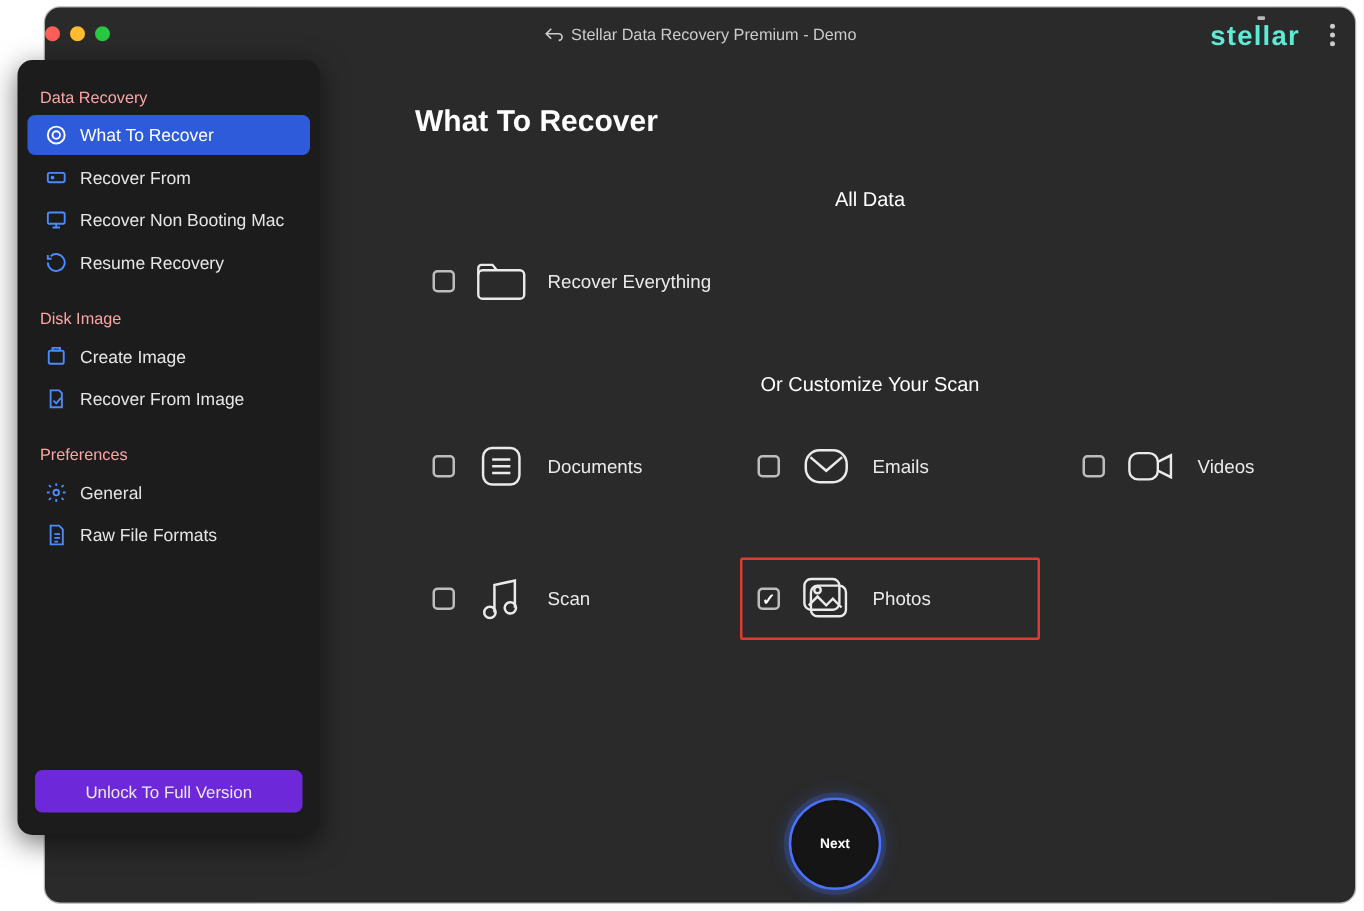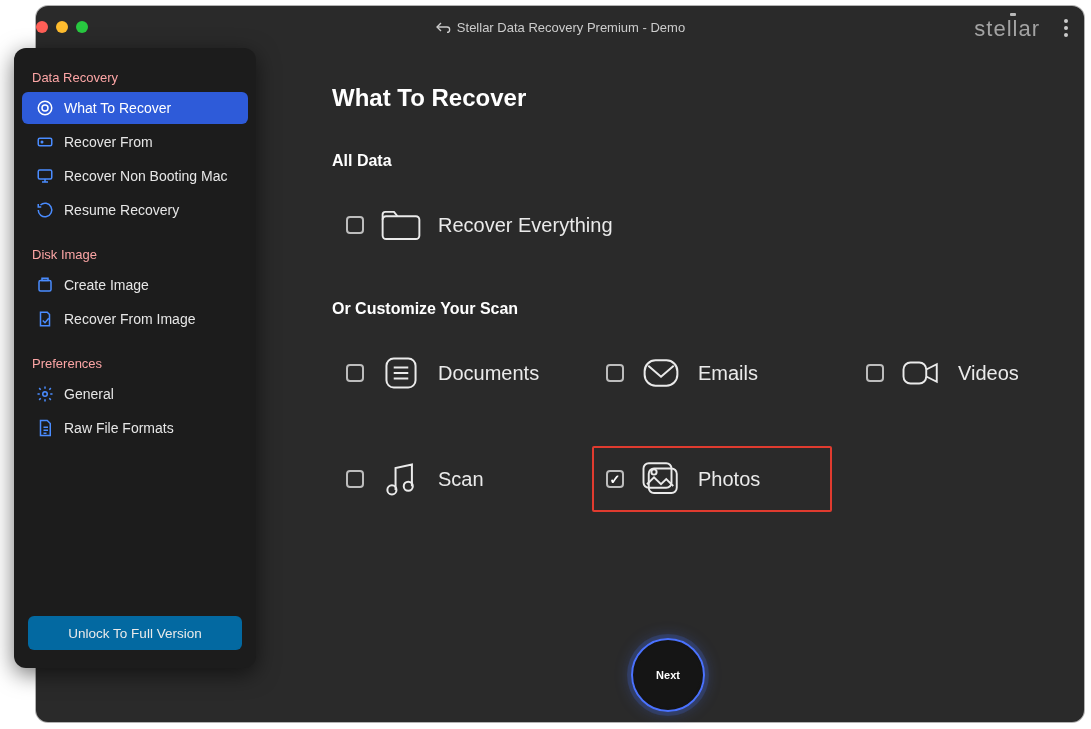--- a/index.html
+++ b/index.html
@@ -18,22 +18,22 @@
   .dot { width: 12px; height: 12px; border-radius: 50%; }
   .dot.red { background: #ff5f57; }
   .dot.yellow { background: #febc2e; }
   .dot.green { background: #28c840; }
   .title-center {
     position: absolute; left: 0; right: 0; text-align: center;
     color: #ccc; font-size: 13px; display: flex; align-items: center; justify-content: center; gap: 6px;
     pointer-events: none;
   }
   .brand {
-    position: absolute; right: 44px; top: 10px; color: #a3a3a3; font-size: 22px;
-    letter-spacing: 1px; font-weight: 400;
+    position: absolute; right: 44px; top: 10px; color: #5eead4; font-size: 22px;
+    letter-spacing: 1px; font-weight: 700;
   }
   .brand .ll { display:inline-block; position:relative; }
   .brand .ll::after { content:""; position:absolute; top:-3px; left:3px; width:6px; height:3px; background:#b8b8b8; border-radius:1px; }
   .kebab { position: absolute; right: 16px; top: 10px; color: #ccc; font-size: 20px; letter-spacing: 0; line-height: 1; cursor:pointer; }
   .kebab span { display:block; width:4px; height:4px; background:#ccc; border-radius:50%; margin:3px 0; }
 
   .sidebar {
     position: absolute; left: -22px; top: 42px; width: 242px; height: 620px;
     background: #1c1c1c; border-radius: 12px; padding: 14px 0 14px 0;
     box-shadow: 0 6px 22px rgba(0,0,0,0.55);
@@ -46,30 +46,30 @@
     display: flex; align-items: center; gap: 10px; padding: 7px 14px;
     margin: 1px 8px; border-radius: 6px; color: #e6e6e6; font-size: 14px;
     cursor: pointer;
   }
   .side-item.active { background: #2e5bd9; color: #fff; }
   .side-item .ic { width: 18px; height: 18px; display:flex; align-items:center; justify-content:center; color:#4a8cff; flex: 0 0 18px; }
   .side-item.active .ic { color:#fff; }
   .side-spacer { flex: 1; }
   .unlock-btn {
     margin: 0 14px 4px 14px; height: 34px; border-radius: 6px;
-    background: #0369a1; color: #eaeaea; font-size: 13.5px; border: none;
+    background: #6d28d9; color: #eaeaea; font-size: 13.5px; border: none;
     cursor: pointer;
   }
 
   .main {
     position: absolute; left: 240px; top: 56px; right: 24px; bottom: 24px;
     color: #eaeaea;
   }
   .page-title { font-size: 24px; font-weight: 700; margin: 22px 0 40px 56px; color:#fff;}
-  .section-title { font-size: 16px; font-weight: 700; margin: 0 0 22px 56px; color:#fff;}
+  .section-title { font-size: 16px; font-weight: 400; margin: 0 0 22px 56px; color:#fff;text-align:center;}
 
   .row-grid {
     display: grid; grid-template-columns: repeat(3, 240px);
     column-gap: 20px; row-gap: 40px; margin-left: 56px;
   }
   .opt {
     display: flex; align-items: center; gap: 16px; padding: 10px 12px;
     border: 2px solid transparent; border-radius: 2px;
   }
   .opt.highlight { border-color: #e03b2f; }
@@ -78,21 +78,21 @@
     display:flex; align-items:center; justify-content:center; flex:0 0 18px;
     cursor:pointer;
   }
   .chk.checked::after {
     content: "✓"; color: #fff; font-size: 13px; font-weight: 700;
   }
   .big-ic {
     width: 42px; height: 42px; display:flex; align-items:center; justify-content:center;
     color:#eaeaea; flex:0 0 42px;
   }
-  .opt-label { font-size: 20px; color:#eaeaea; }
+  .opt-label { font-size: 15px; color:#eaeaea; }
 
   .gap-block { height: 42px; }
 
   .next-btn {
     position: absolute; left: 50%; transform: translateX(-50%); bottom: -14px;
     width: 74px; height: 74px; border-radius: 50%;
     background: radial-gradient(circle at 50% 50%, #151515 0%, #151515 62%, #0f0f0f 100%);
     border: 2px solid #4a72ff; box-shadow: 0 0 0 4px rgba(74,114,255,0.18), 0 0 16px rgba(74,114,255,0.35);
     color: #fff; font-size: 11px; font-weight: 600; cursor:pointer;
   }

